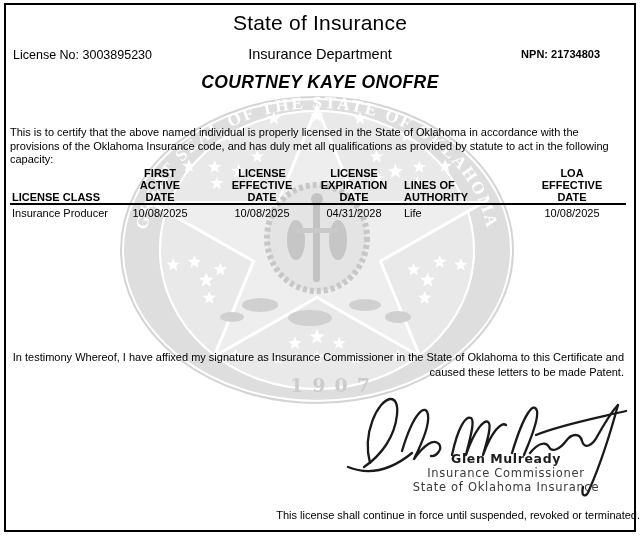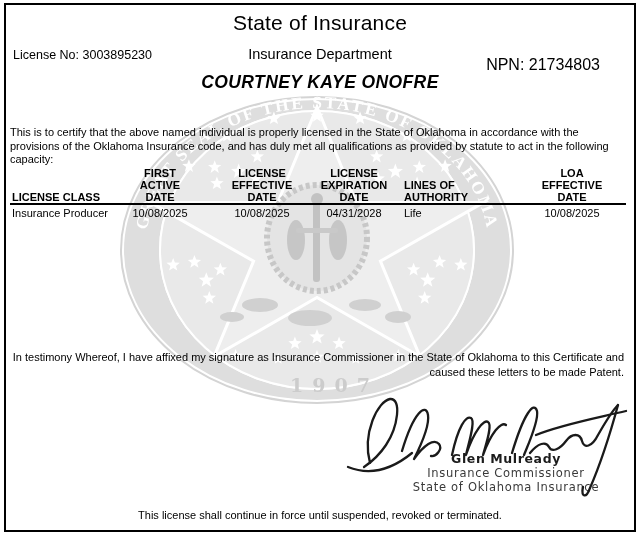--- a/index.html
+++ b/index.html
@@ -7,21 +7,21 @@
     width:640px;height:536px;position:relative;background:#fff;overflow:hidden;
     font-family:"Liberation Sans",sans-serif;color:#000;
   }
   .page-border{position:absolute;left:4px;top:3px;right:4px;bottom:4px;border:2px solid #000;z-index:3;pointer-events:none;}
   .watermark{position:absolute;left:0;top:0;width:640px;height:536px;z-index:0;}
   .content{position:absolute;left:0;top:0;width:640px;height:536px;z-index:1;}
 
   .title{position:absolute;top:11px;left:0;width:100%;text-align:center;font-size:21px;letter-spacing:.2px;}
   .lic-no{position:absolute;top:48px;left:13px;font-size:12.5px;}
   .dept{position:absolute;top:46px;left:50%;transform:translateX(-50%);font-size:14.5px;}
-  .npn{position:absolute;top:56px;right:40px;font-size:16px;}
+  .npn{position:absolute;top:48px;right:40px;font-size:11px;font-weight:bold;}
   .name{position:absolute;top:72px;left:0;width:100%;text-align:center;
         font-size:17.5px;font-weight:bold;font-style:italic;letter-spacing:.4px;}
   .certify{position:absolute;top:126px;left:10px;right:10px;text-align:left;
         font-size:11px;line-height:13.5px;}
 
   .thead{position:absolute;top:162px;left:0;width:640px;height:41px;}
   .col{position:absolute;bottom:0;font-size:11px;font-weight:bold;line-height:12px;}
   .c1{left:12px;width:150px;text-align:left;}
   .c2{left:112px;width:96px;text-align:center;}
   .c3{left:214px;width:96px;text-align:center;}
@@ -33,21 +33,21 @@
   .cell{position:absolute;top:0;font-size:11px;font-weight:normal;line-height:13px;}
 
   .testimony{position:absolute;top:350px;left:12px;width:612px;font-size:11px;line-height:15px;text-align:right;}
 
   .sig-svg{position:absolute;left:340px;top:383px;width:300px;height:128px;z-index:2;}
   .sig-block{position:absolute;left:375px;top:451px;width:262px;text-align:center;z-index:1;
              font-family:"DejaVu Sans",sans-serif;}
   .sig-name{font-size:12.5px;font-weight:bold;color:#1c1c1c;letter-spacing:.6px;line-height:15px;}
   .sig-title,.sig-org{font-size:11.5px;color:#3a3a3a;letter-spacing:.7px;line-height:14px;}
 
-  .footer{position:absolute;top:509px;left:0;width:100%;text-align:center;font-size:11px;}
+  .footer{position:absolute;top:509px;left:0;width:100%;text-align:right;font-size:11px;}
 
   .seal-ring-text{font-family:"Liberation Serif",serif;font-weight:bold;font-size:17px;
                   letter-spacing:2.5px;fill:#ffffff;}
   .seal-year{font-family:"DejaVu Serif",serif;font-weight:bold;font-size:19px;
              letter-spacing:9px;fill:#cccccc;}
 </style>
 </head>
 <body>
 
 <svg class="watermark" viewBox="0 0 640 536" xmlns="http://www.w3.org/2000/svg">

